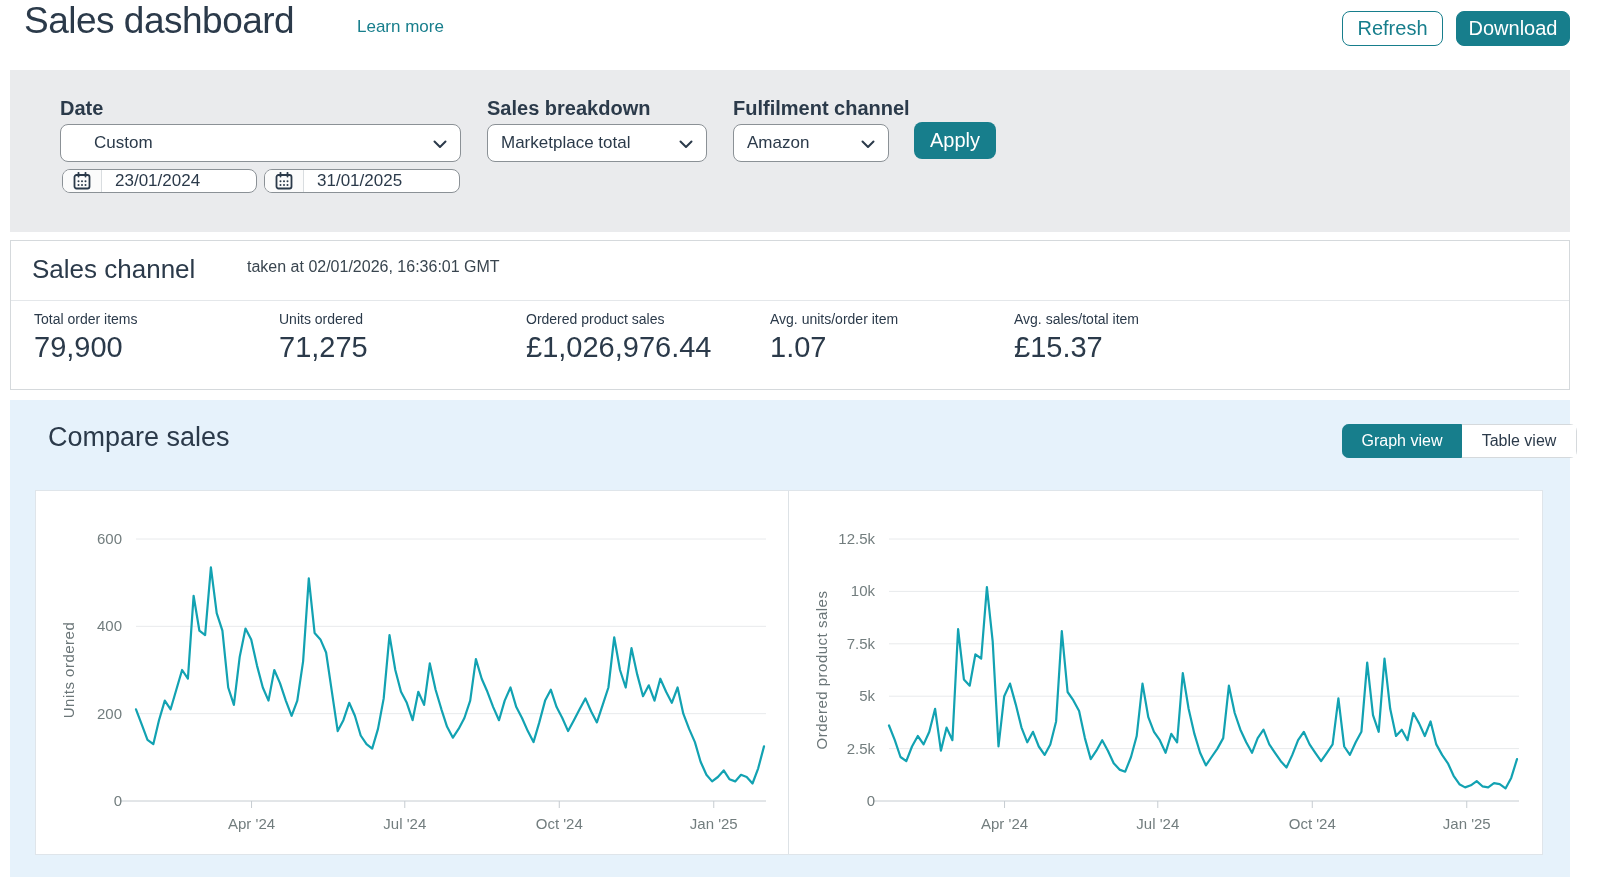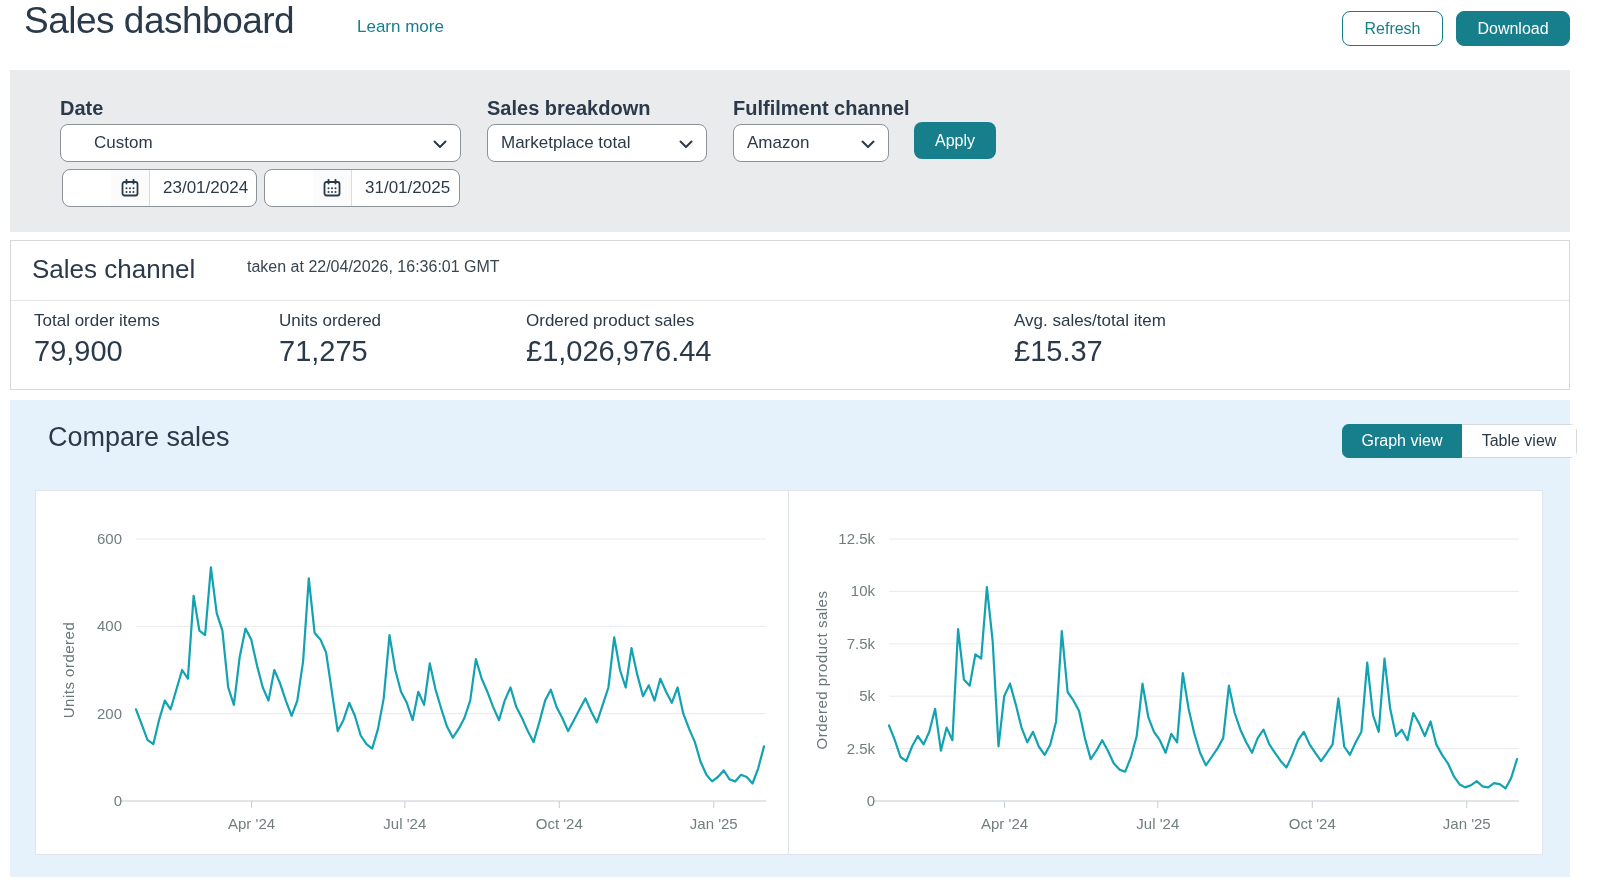--- a/index.html
+++ b/index.html
@@ -12,44 +12,44 @@
     --input-border:#8b9196;
   }
   *{margin:0;padding:0;box-sizing:border-box;}
   html,body{background:#fff;}
   body{font-family:"Liberation Sans", sans-serif;color:var(--ink);}
   .page{position:relative;width:1602px;height:895px;background:#fff;overflow:hidden;}
 
   
   .title-h1{position:absolute;left:24px;top:0px;font-size:37px;font-weight:400;color:var(--ink);letter-spacing:-0.5px;}
   .learn-more{position:absolute;left:357px;top:17px;font-size:17px;color:var(--teal);text-decoration:none;cursor:pointer;text-align:center;}
-  .btn{display:flex;align-items:center;justify-content:center;font-size:16px;border-radius:8px;cursor:pointer;font-family:"Liberation Sans",sans-serif;}
+  .btn{display:flex;align-items:center;justify-content:center;font-size:20px;border-radius:8px;cursor:pointer;font-family:"Liberation Sans",sans-serif;}
   .btn-refresh{position:absolute;left:1342px;top:11px;width:101px;height:35px;background:#fff;border:1px solid var(--teal);color:var(--teal);}
   .btn-download{position:absolute;left:1456px;top:11px;width:114px;height:35px;background:var(--teal);border:1px solid var(--teal);color:#fff;}
 
   
   .filter-bar{position:absolute;left:10px;top:70px;width:1560px;height:162px;background:var(--filter-bg);}
   .f-label{position:absolute;top:27px;font-size:20px;font-weight:700;color:var(--ink);}
   .lbl-date{left:50px;} .lbl-breakdown{left:477px;} .lbl-channel{left:723px;}
   .select{position:absolute;top:54px;height:38px;background:#fff;border:1px solid var(--input-border);border-radius:8px;display:flex;align-items:center;padding:0 36px 0 13px;font-size:17px;cursor:pointer;}
   .sel-date{left:50px;width:401px;padding-left:33px;} .sel-breakdown{left:477px;width:220px;} .sel-channel{left:723px;width:156px;}
   .chev{position:absolute;right:13px;top:15px;}
-  .date-input{position:absolute;top:99px;height:38px;background:#fff;border:1px solid var(--input-border);border-radius:8px;display:flex;align-items:stretch;overflow:hidden;cursor:text;padding-left:48px;}
+  .date-input{position:absolute;top:99px;height:24px;background:#fff;border:1px solid var(--input-border);border-radius:8px;display:flex;align-items:stretch;overflow:hidden;cursor:text;}
   .di-from{left:52px;width:195px;} .di-to{left:254px;width:196px;}
   .cal-cell{width:39px;display:flex;align-items:center;justify-content:center;background:#fbfbfb;border-right:1px solid #d9dde0;}
   .date-value{display:flex;align-items:center;padding-left:13px;font-size:17px;color:var(--ink);}
   .btn-apply{position:absolute;left:904px;top:52px;width:82px;height:37px;background:var(--teal);border:none;color:#fff;}
 
   
   .snapshot{position:absolute;left:10px;top:240px;width:1560px;height:150px;background:#fff;border:1px solid var(--border);}
   .snap-head{position:relative;height:60px;border-bottom:1px solid #e4e7ea;}
   .snap-title{position:absolute;left:21px;top:13px;font-size:26px;font-weight:400;color:var(--ink);}
   .taken-at{position:absolute;left:236px;top:17px;font-size:16px;color:#39454f;}
   .metric{position:absolute;top:70px;}
-  .metric-label{font-size:17px;color:var(--ink);}
+  .metric-label{font-size:14px;color:var(--ink);}
   .metric-value{margin-top:4px;font-size:29px;color:var(--ink);}
   .m0{left:23px;} .m1{left:268px;} .m2{left:515px;} .m3{left:759px;} .m4{left:1003px;}
 
   
   .compare{position:absolute;left:10px;top:400px;width:1560px;height:477px;background:var(--panel-blue);}
   .compare-title{position:absolute;left:38px;top:22px;font-size:27px;font-weight:400;color:var(--ink);}
   .toggle{position:absolute;left:1332px;top:24px;height:34px;display:flex;border-radius:7px;overflow:hidden;}
   .seg{font-size:16px;display:flex;align-items:center;justify-content:center;cursor:pointer;font-family:"Liberation Sans",sans-serif;}
   .seg-graph{width:120px;background:var(--teal);color:#fff;border:1px solid var(--teal);border-radius:3px 0 0 3px;}
   .seg-table{width:115px;background:#fff;color:var(--ink);border:1px solid var(--border);border-left:none;border-radius:0 3px 3px 0;}
@@ -123,33 +123,37 @@
       </span>
       <span class="date-value">31/01/2025</span>
     </div>
 
     <button class="btn btn-apply">Apply</button>
   </section>
 
   <section class="snapshot">
     <div class="snap-head">
       <h2 class="snap-title">Sales channel</h2>
-      <span class="taken-at">taken at 22/04/2026, 16:36:01 GMT</span>
+      <span class="taken-at">taken at 02/01/2026, 16:36:01 GMT</span>
     </div>
     <div class="metric m0">
       <div class="metric-label">Total order items</div>
       <div class="metric-value">79,900</div>
     </div>
     <div class="metric m1">
       <div class="metric-label">Units ordered</div>
       <div class="metric-value">71,275</div>
     </div>
     <div class="metric m2">
       <div class="metric-label">Ordered product sales</div>
       <div class="metric-value">£1,026,976.44</div>
+    </div>
+    <div class="metric m3">
+      <div class="metric-label">Avg. units/order item</div>
+      <div class="metric-value">1.07</div>
     </div>
     <div class="metric m4">
       <div class="metric-label">Avg. sales/total item</div>
       <div class="metric-value">£15.37</div>
     </div>
   </section>
 
   <section class="compare">
     <h2 class="compare-title">Compare sales</h2>
     <div class="toggle">

